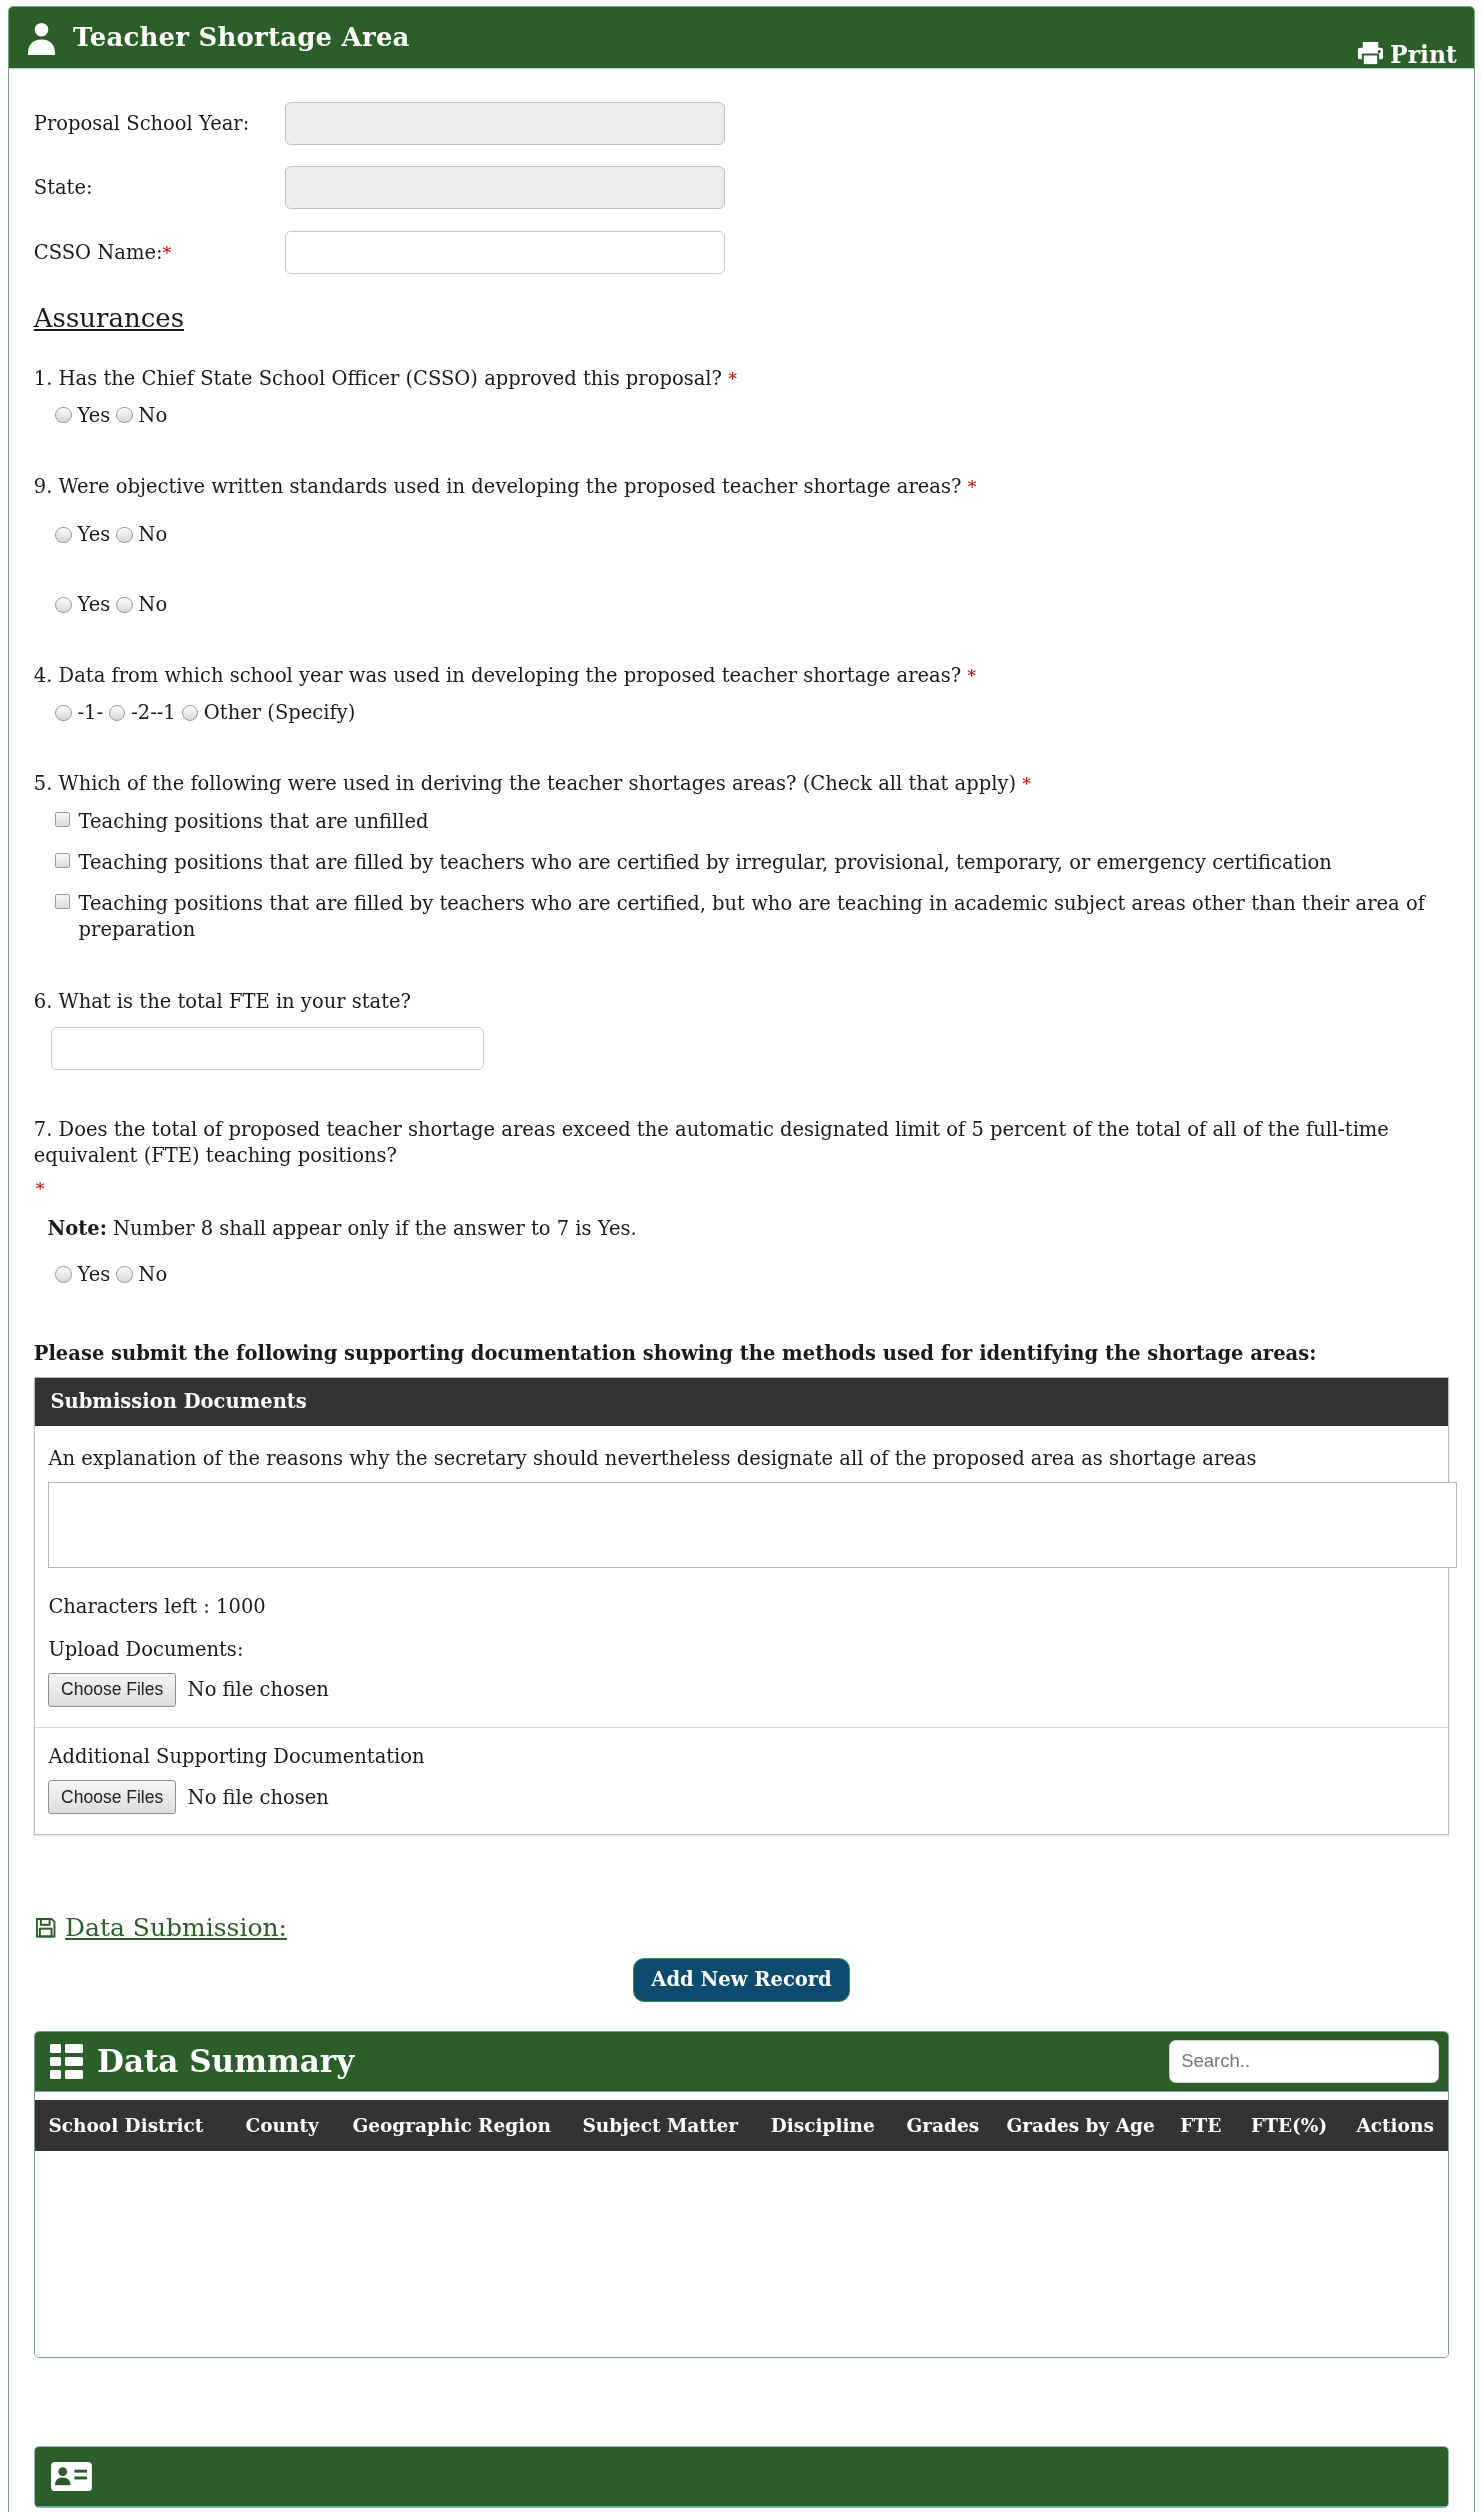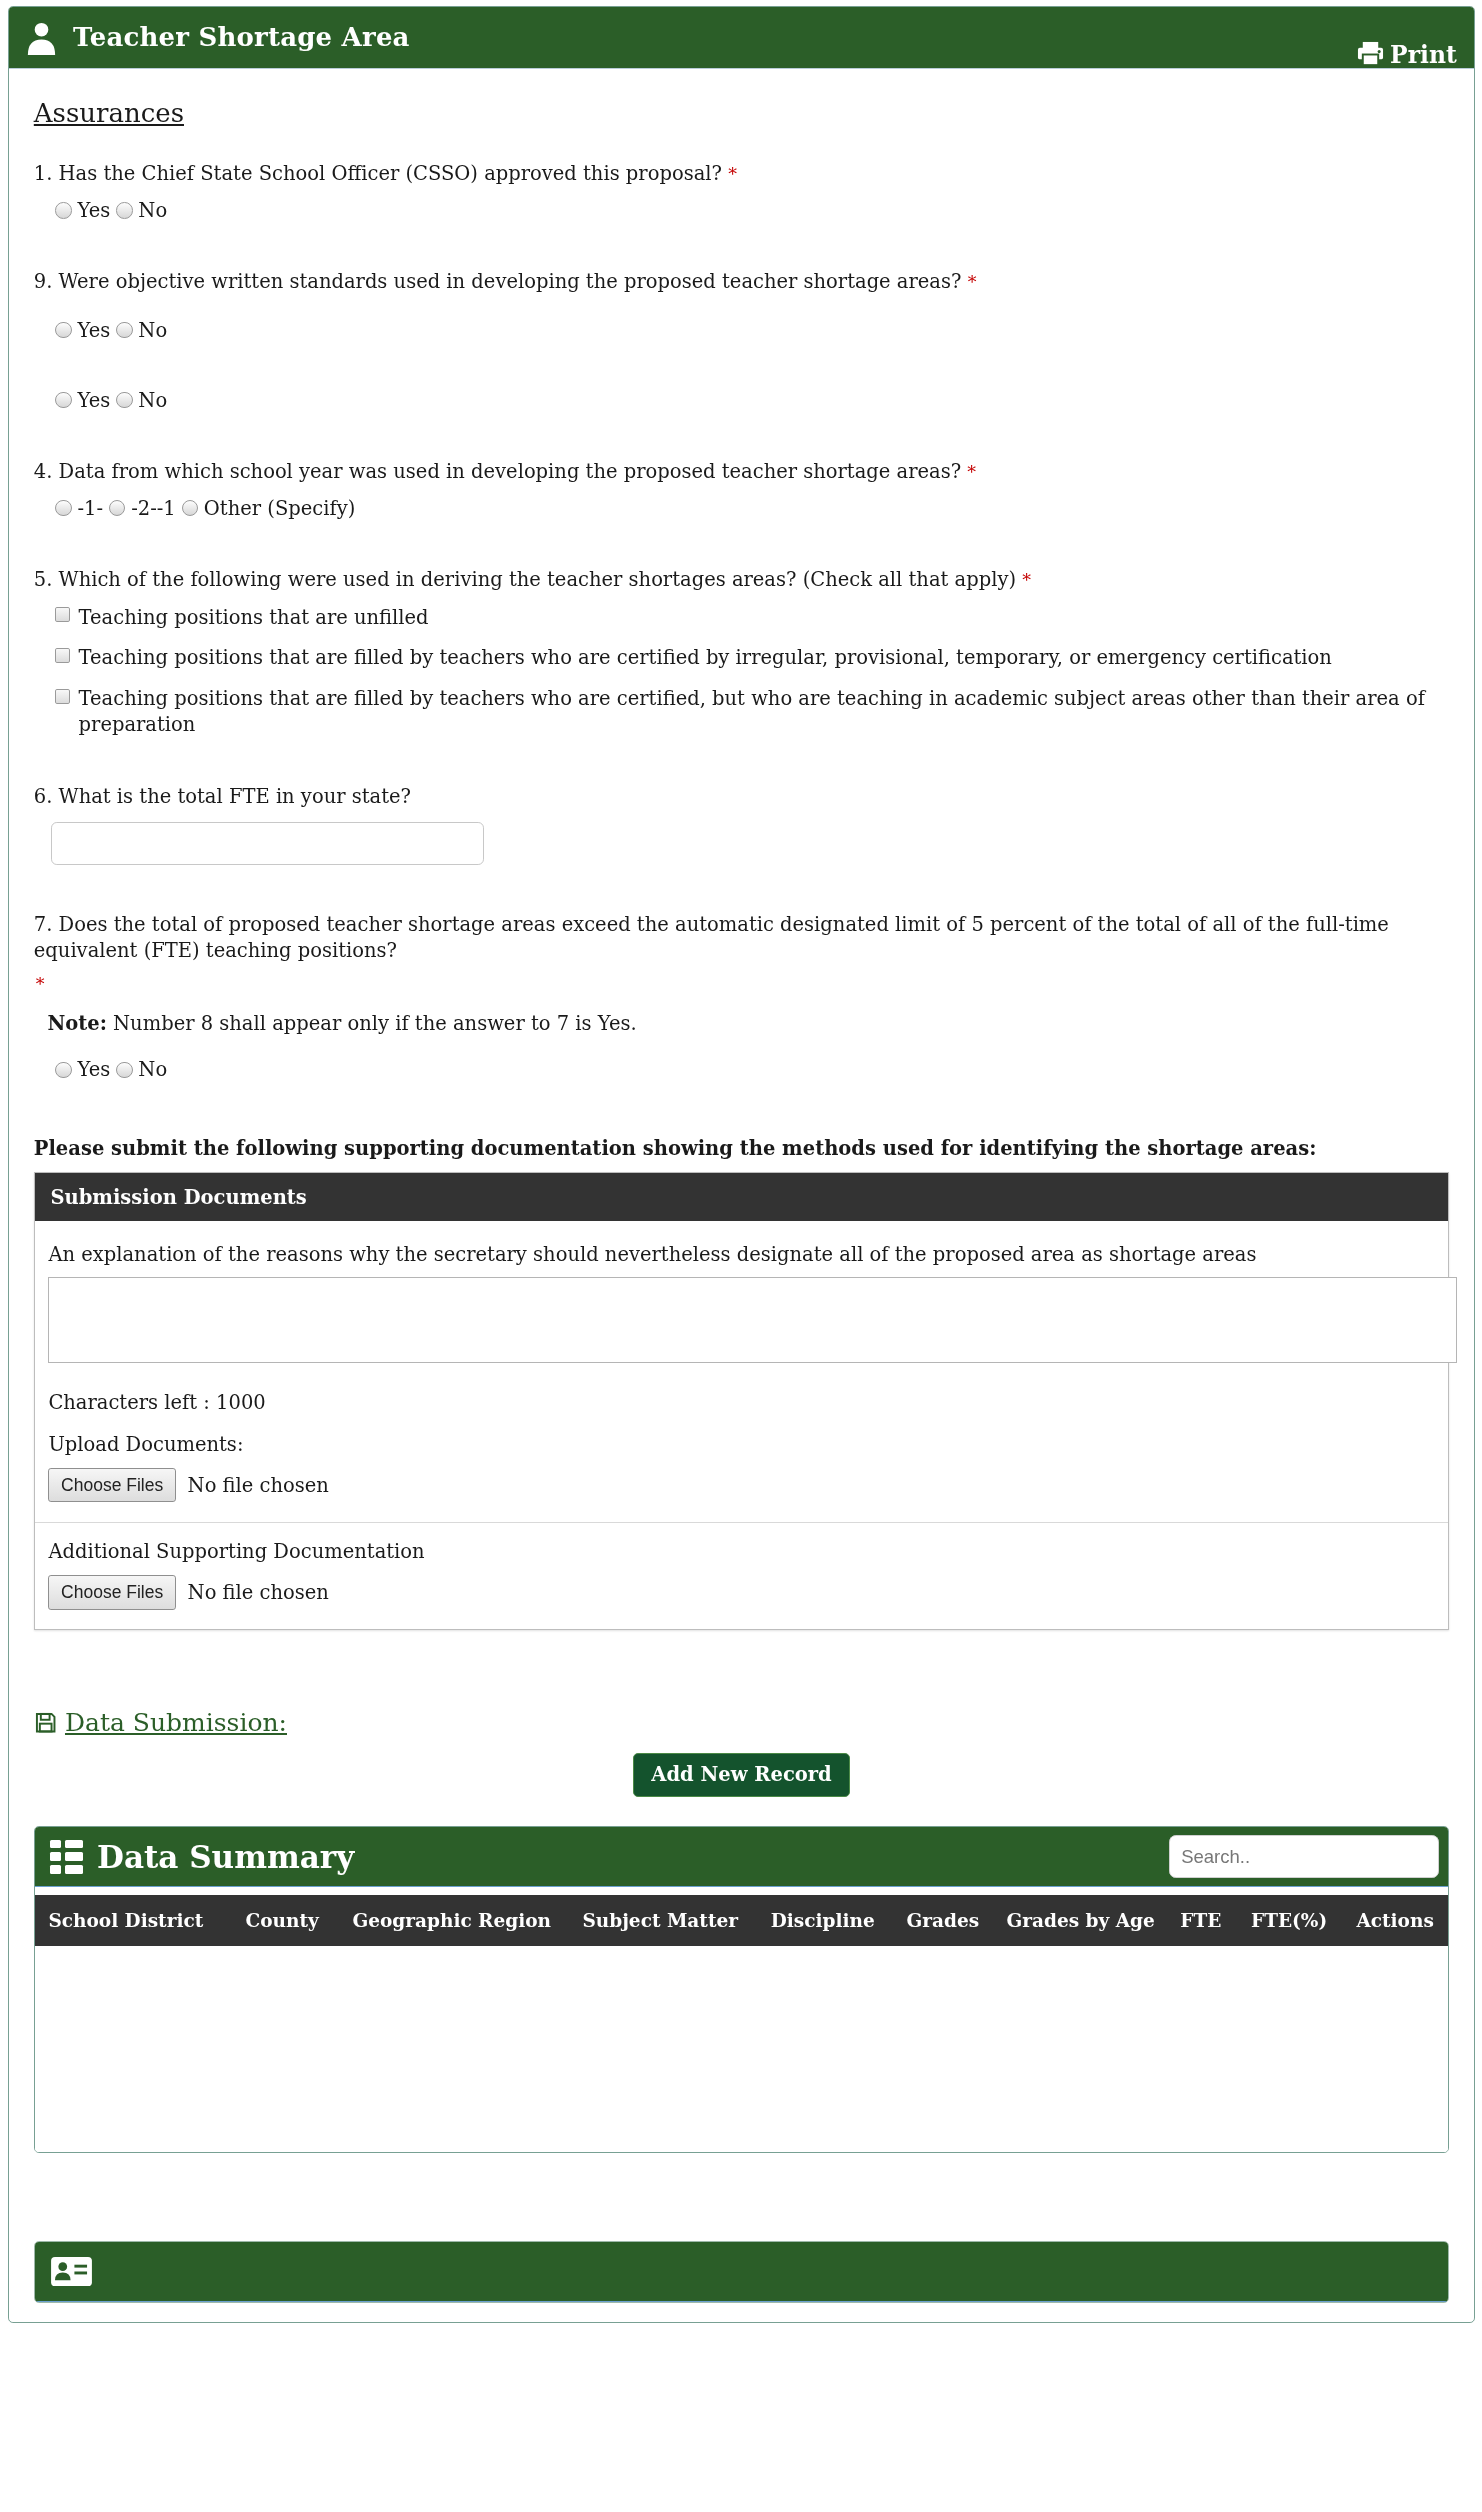--- a/index.html
+++ b/index.html
@@ -50,21 +50,21 @@
   .file-row { display:flex; align-items:center; gap:11.7px; margin-top:11.7px; padding-bottom:19.5px; font-family:"Liberation Sans", sans-serif; }
   .file-btn { font-family:"Liberation Sans", sans-serif; font-size:17.5px; color:#222; background:linear-gradient(#f6f6f6,#dddddd); border:1px solid #8f8f8f; border-radius:2.9px; padding:5.8px 11.7px; cursor:pointer; }
   .file-status { font-size:19.5px; font-family:"DejaVu Serif", serif; }
   .file-divider { border-top:1px solid #d9d9d9; margin:0 -13.6px; }
   .pad-top { padding-top:17.5px; }
 
   
   .ds-link-row { margin-top:78px; display:flex; align-items:center; gap:7.8px; }
   .ds-link { color:#2b5e28; font-size:25px; text-decoration:underline; cursor:pointer; }
   .add-row { text-align:center; margin-top:15.6px; }
-  .green-btn { display:inline-flex; align-items:center; gap:7.8px; background:#14532d; color:#fff; border:1px solid #4b8a46; border-radius:5px; font-family:"DejaVu Serif", serif; font-size:19.5px; font-weight:bold; padding:9.7px 17.5px; cursor:pointer; }
+  .green-btn { display:inline-flex; align-items:center; gap:7.8px; background:#0c4a6e; color:#fff; border:1px solid #4b8a46; border-radius:11px; font-family:"DejaVu Serif", serif; font-size:19.5px; font-weight:bold; padding:9.7px 17.5px; cursor:pointer; }
 
   
   .panel { border:1px solid #78a093; border-radius:4.9px; margin-top:29px; overflow:hidden; }
   .panel-header { background:#2b5e28; height:60px; display:flex; align-items:center; padding:0 9.7px 0 15.6px; border-bottom:1.9px solid #6aa0cf; }
   .panel-header .ptitle { color:#fff; font-size:31px; font-weight:bold; margin-left:13.6px; }
   .search-box { width:270px; height:43px; border:1px solid #d0d0d0; border-radius:6.8px; font-family:"Liberation Sans", sans-serif; font-size:18.5px; padding:0 11.7px; color:#444; }
   .search-box::placeholder { color:#777; }
 
   .thead { background:#333333; color:#fff; display:flex; align-items:center; height:51px; font-size:18.5px; font-weight:bold; margin-top:7.8px; }
   .thead .th { text-align:center; padding:0 2px; }
@@ -104,20 +104,34 @@
             <circle cx="24" cy="11" r="1.6" fill="#2b5e28"></circle>
             <rect x="7" y="14" width="16" height="11" fill="#fff" stroke="#2b5e28" stroke-width="2"></rect>
           </svg>
       </span>
       <span>Print</span>
     </span>
   </div>
 
   <div class="content">
 
+    <div style="margin-top:33px;">
+      <div class="field-row">
+        <span class="flabel">Proposal School Year:</span>
+        <input class="tbox disabled" disabled="" value="" style="">
+      </div>
+      <div class="field-row">
+        <span class="flabel">State:</span>
+        <input class="tbox disabled" disabled="" value="" style="">
+      </div>
+      <div class="field-row">
+        <span class="flabel"><span>CSSO Name:</span><span class="req">*</span></span>
+        <input class="tbox" value="" style="">
+      </div>
+    </div>
 
     <h2 class="assurances">Assurances</h2>
 
     <div class="qblock">
       <div class="question"><span>1. Has the Chief State School Officer (CSSO) approved this proposal?</span> <span class="req">*</span></div>
       <div class="choice-row">
         <span class="radio"></span>
           <span>Yes</span>
         <span class="radio"></span>
           <span>No</span>

